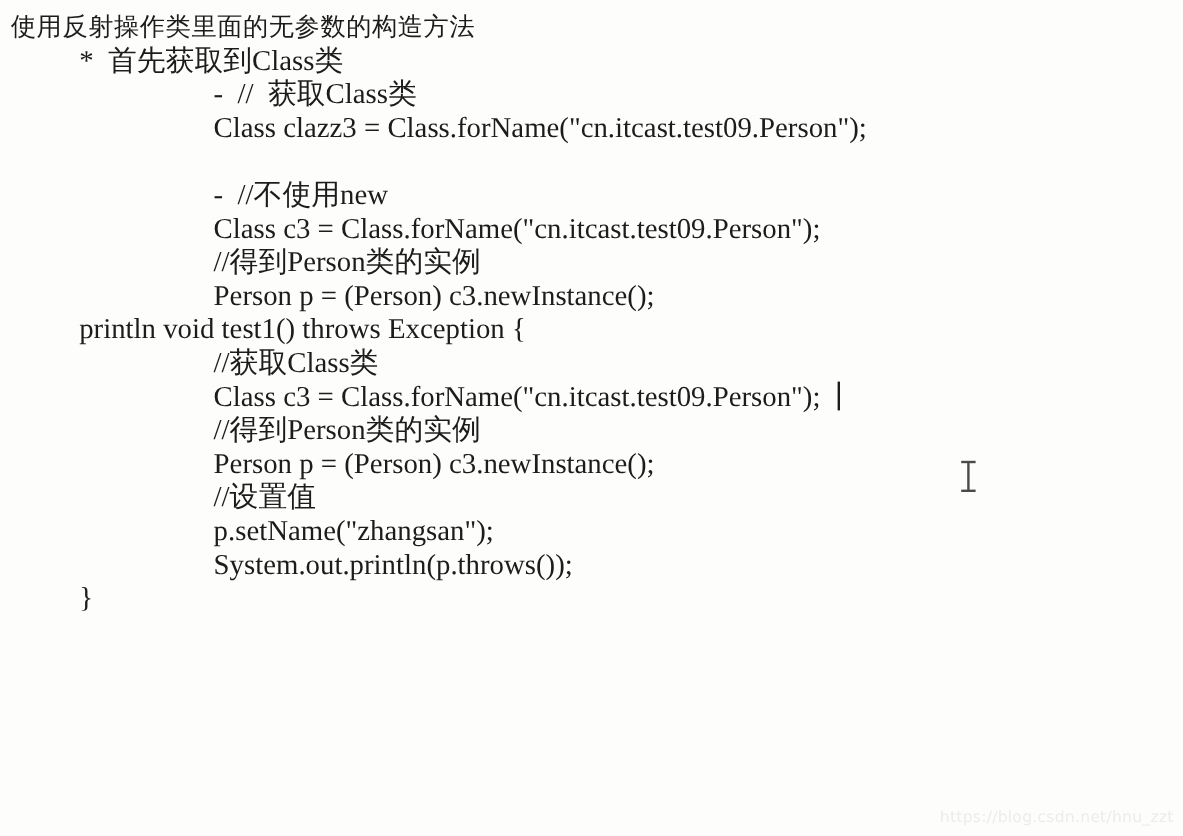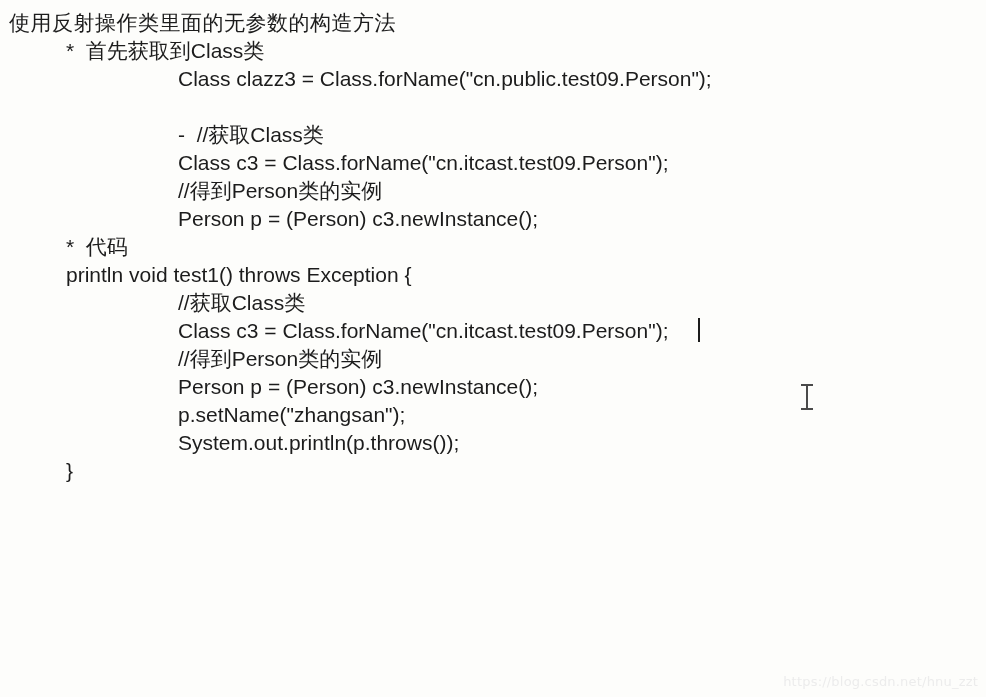--- a/index.html
+++ b/index.html
@@ -24,25 +24,25 @@
     left: 0;
     top: 0;
     width: 986px;
     height: 697px;
     padding: 9px 0 0 0;
     box-sizing: border-box;
   }
   .code-line {
     height: 28px;
     line-height: 28px;
-    font-size: 21px;
+    font-size: 24px;
     letter-spacing: 0px;
     color: #1c1c1c;
     white-space: pre;
-    font-family: Liberation Sans, sans-serif;
+    font-family: Liberation Serif, serif;
     margin: 0;
     padding: 0;
   }
   .code-line.blank {
     color: transparent;
   }
   .ln-title {
     padding-left: 9px;
     font-size: 21px;
     font-family: Liberation Sans, sans-serif;
@@ -99,32 +99,33 @@
   }
 </style>
 </head>
 <body>
 
 <div id="screen">
 
   <div id="code-area">
       <div class="code-line ind-0 ln-title">使用反射操作类里面的无参数的构造方法</div>
       <div class="code-line ind-1">*  首先获取到Class类</div>
-      <div class="code-line ind-2">Class clazz3 = Class.forName("cn.public.test09.Person");</div>
+      <div class="code-line ind-2">-  //  获取Class类</div>
+      <div class="code-line ind-2">Class clazz3 = Class.forName("cn.itcast.test09.Person");</div>
       <div class="code-line ind-0 blank"> </div>
-      <div class="code-line ind-2">-  //获取Class类</div>
+      <div class="code-line ind-2">-  //不使用new</div>
       <div class="code-line ind-2">Class c3 = Class.forName("cn.itcast.test09.Person");</div>
       <div class="code-line ind-2">//得到Person类的实例</div>
       <div class="code-line ind-2">Person p = (Person) c3.newInstance();</div>
-      <div class="code-line ind-1">*  代码</div>
       <div class="code-line ind-1">println void test1() throws Exception {</div>
       <div class="code-line ind-2">//获取Class类</div>
       <div class="code-line ind-2">Class c3 = Class.forName("cn.itcast.test09.Person");</div>
       <div class="code-line ind-2">//得到Person类的实例</div>
       <div class="code-line ind-2">Person p = (Person) c3.newInstance();</div>
+      <div class="code-line ind-2">//设置值</div>
       <div class="code-line ind-2">p.setName("zhangsan");</div>
       <div class="code-line ind-2">System.out.println(p.throws());</div>
       <div class="code-line ind-1">}</div>
     </div>
 
   <div id="caret"></div>
 
   <div id="mouse-cursor">
     <div class="serif-top"></div>
     <div class="bar"></div>

